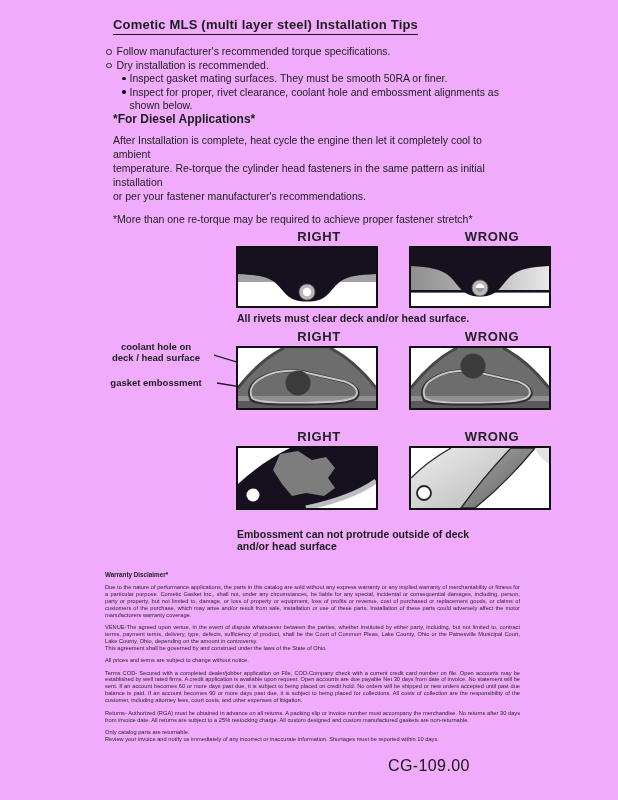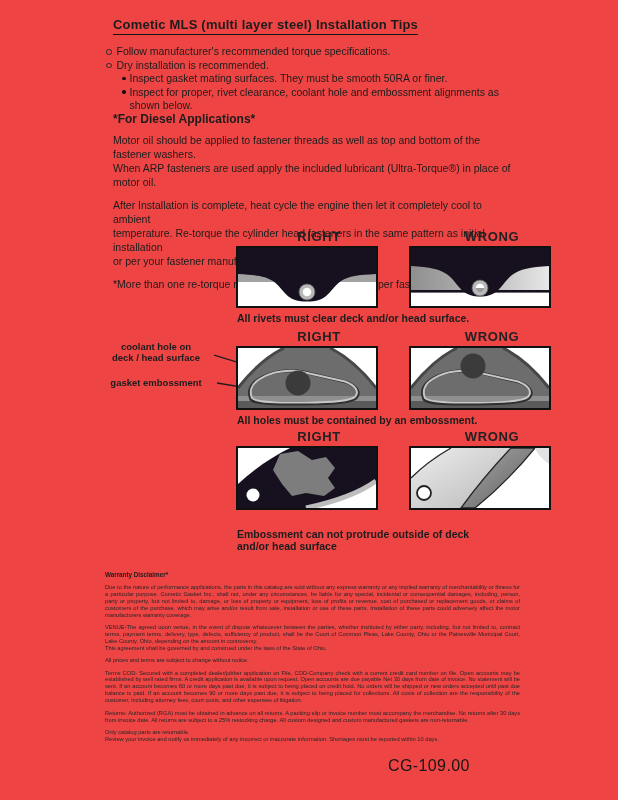--- a/index.html
+++ b/index.html
@@ -1,17 +1,17 @@
 <!DOCTYPE html>
 <html><head>
 <meta charset="utf-8">
 <style>
   html,body { margin:0; padding:0; background:#f2f2f2; }
   .page {
-    position:relative; width:618px; height:800px; background:#ef4444;
+    position:relative; width:618px; height:800px; background:#f0abfc;
     font-family:"Liberation Sans", sans-serif; color:#1c1c1c; overflow:hidden;
     margin:0 auto;
   }
   
   .title {
     position:absolute; left:113px; top:17px;
     font-size:13px; font-weight:bold; letter-spacing:0.2px;
     border-bottom:1.6px solid #151515; padding-bottom:2px;
   }
   
@@ -62,22 +62,20 @@
         <span>Inspect gasket mating surfaces.  They must be smooth 50RA or finer.</span>
       </div>
     <div class="b2">
         <span class="mk2"></span>
         <span>Inspect for proper, rivet clearance, coolant hole and embossment alignments as shown below.</span>
       </div>
   </div>
 
   <div class="diesel">
     <h2>*For Diesel Applications*</h2>
-    <p>Motor oil should be applied to fastener threads as well as top and bottom of the fastener washers.
-When ARP fasteners are used apply the included lubricant (Ultra-Torque®) in place of motor oil.</p>
     <p>After Installation is complete, heat cycle the engine then let it completely cool to ambient
 temperature. Re-torque the cylinder head fasteners in the same pattern as initial installation
 or per your fastener manufacturer's recommendations.</p>
     <p>*More than one re-torque may be required to achieve proper fastener stretch*</p>
   </div>
 
   <div class="drow" style="top:229px;">
     <div class="dcol">
       <div class="dlabel">RIGHT</div>
       <div class="dbox">
@@ -150,21 +148,20 @@
           <path d="M138,0 H92 C108,8 124,22 138,40 Z" fill="#ffffff"></path>
           <path d="M46,0 C30,8 14,22 0,40" stroke="#474747" stroke-width="3" fill="none"></path>
           <path d="M92,0 C108,8 124,22 138,40" stroke="#474747" stroke-width="3" fill="none"></path>
           <path d="M13,51.5 C10,45 11,37 21,31 C33,23 52,21 66,24 L108,34 C119,38 123,45 118,50 C113,55 90,56 68,56 C44,56 17,56.5 13,51.5 Z" fill="none" stroke="#2f2f2f" stroke-width="3"></path>
           <path d="M14,50 C11.5,44 12.5,36.5 22,30.8 C34,23 52,21.2 66,24.2 L107,33.5 C118,37.5 121.5,44 117,48.8 C112,53.8 90,54.5 68,54.5 C45,54.5 18,55 14,50 Z" fill="none" stroke="#c6c6c6" stroke-width="2"></path>
           <circle cx="62" cy="18" r="12.5" fill="#3b3b3b"></circle>
         </svg>
       </div>
     </div>
   </div>
-  <div class="caption" style="top:414px;">All holes must be contained by an embossment.</div>
 
   <div class="drow" style="top:429px;">
     <div class="dcol">
       <div class="dlabel">RIGHT</div>
       <div class="dbox">
         <svg width="138" height="60" viewBox="0 0 138 60">
           <rect width="138" height="60" fill="#17111f"></rect>
           <path d="M0,0 H52 C34,9 16,21 0,36 Z" fill="#ffffff"></path>
           <path d="M138,34 V60 H70 C96,54 120,46 138,34 Z" fill="#ffffff"></path>
           <path d="M68,60 C96,54 120,46 138,33" stroke="#bdbdbd" stroke-width="5" fill="none"></path>

